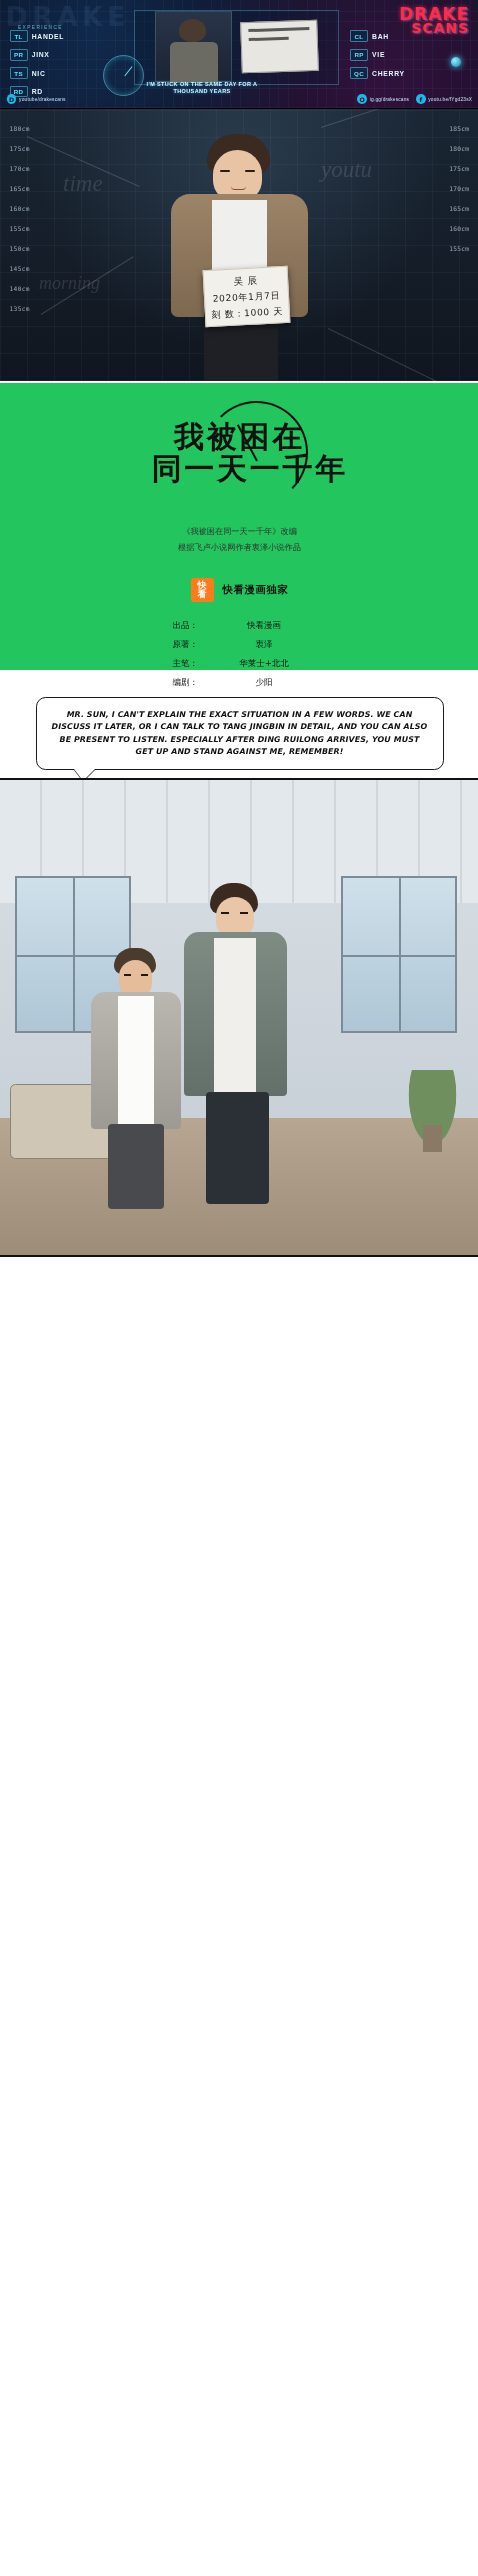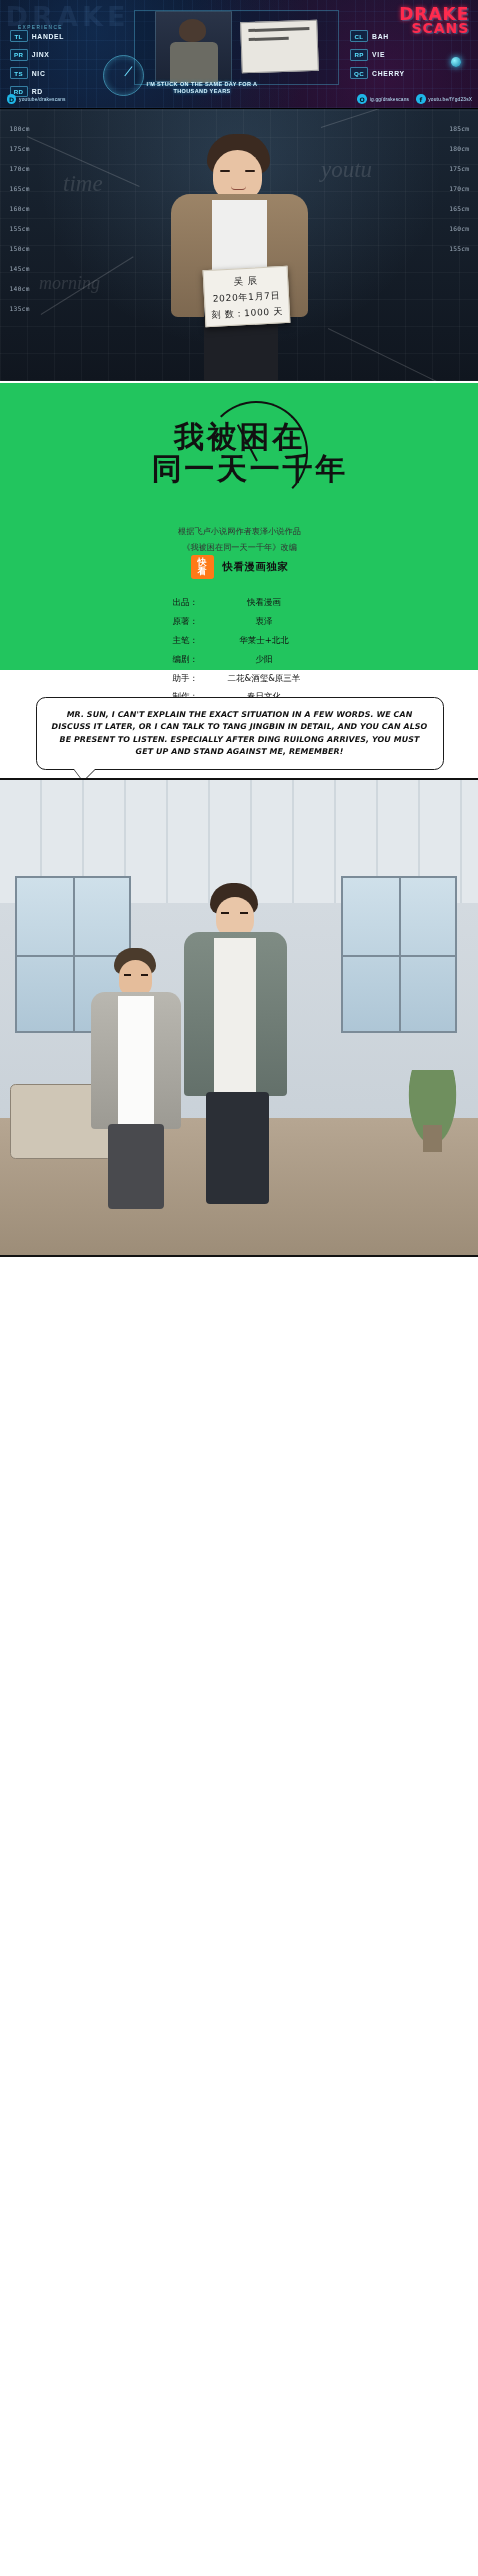--- a/index.html
+++ b/index.html
@@ -357,20 +357,21 @@
   .cn-title .l2 { font-size: 30px; margin-left: 20.5px; }
   .subtitle {
     margin-top: 40px;
     text-align: center;
     font-size: 8.2px;
     color: #333;
     line-height: 1.9;
     font-family: "DejaVu Sans", sans-serif;
   }
   .kuaikan-row {
+    margin-top: 23px;
     display: flex;
     align-items: center;
     justify-content: center;
     gap: 9px;
   }
   .kk-badge {
     background: #ff7a18;
     color: #fff;
     font-size: 9px;
     font-weight: bold;
@@ -689,22 +690,22 @@
   <div class="title-sec">
     <div class="clock-arc"></div>
     <div class="clock-hand"></div>
 
     <div class="cn-title">
       <div class="l1">我被困在</div>
       <div class="l2">同一天一千年</div>
     </div>
 
     <div class="subtitle">
+      <div>《我被困在同一天一千年》改编</div>
       <div>根据飞卢小说网作者衷泽小说作品</div>
-      <div>《我被困在同一天一千年》改编</div>
     </div>
 
     <div class="kuaikan-row">
       <span class="kk-badge">快看</span>
       <span class="kk-text">快看漫画独家</span>
     </div>
 
     <div class="staff">
       <div class="staff-row">
         <span class="k">出品：</span>

